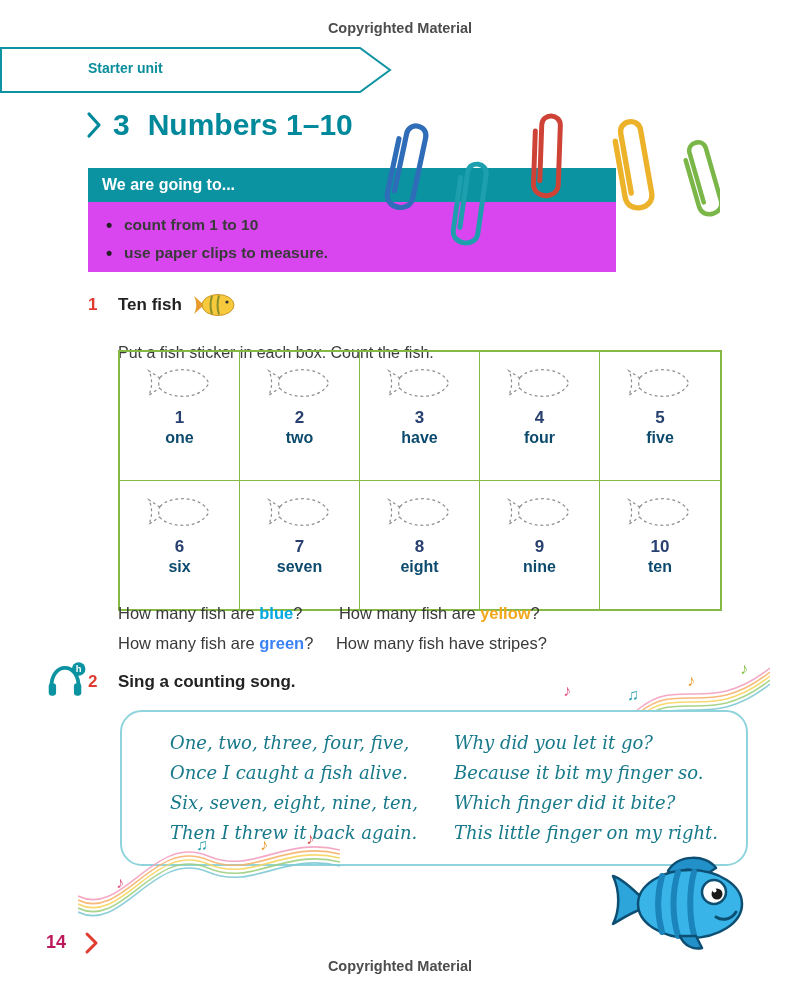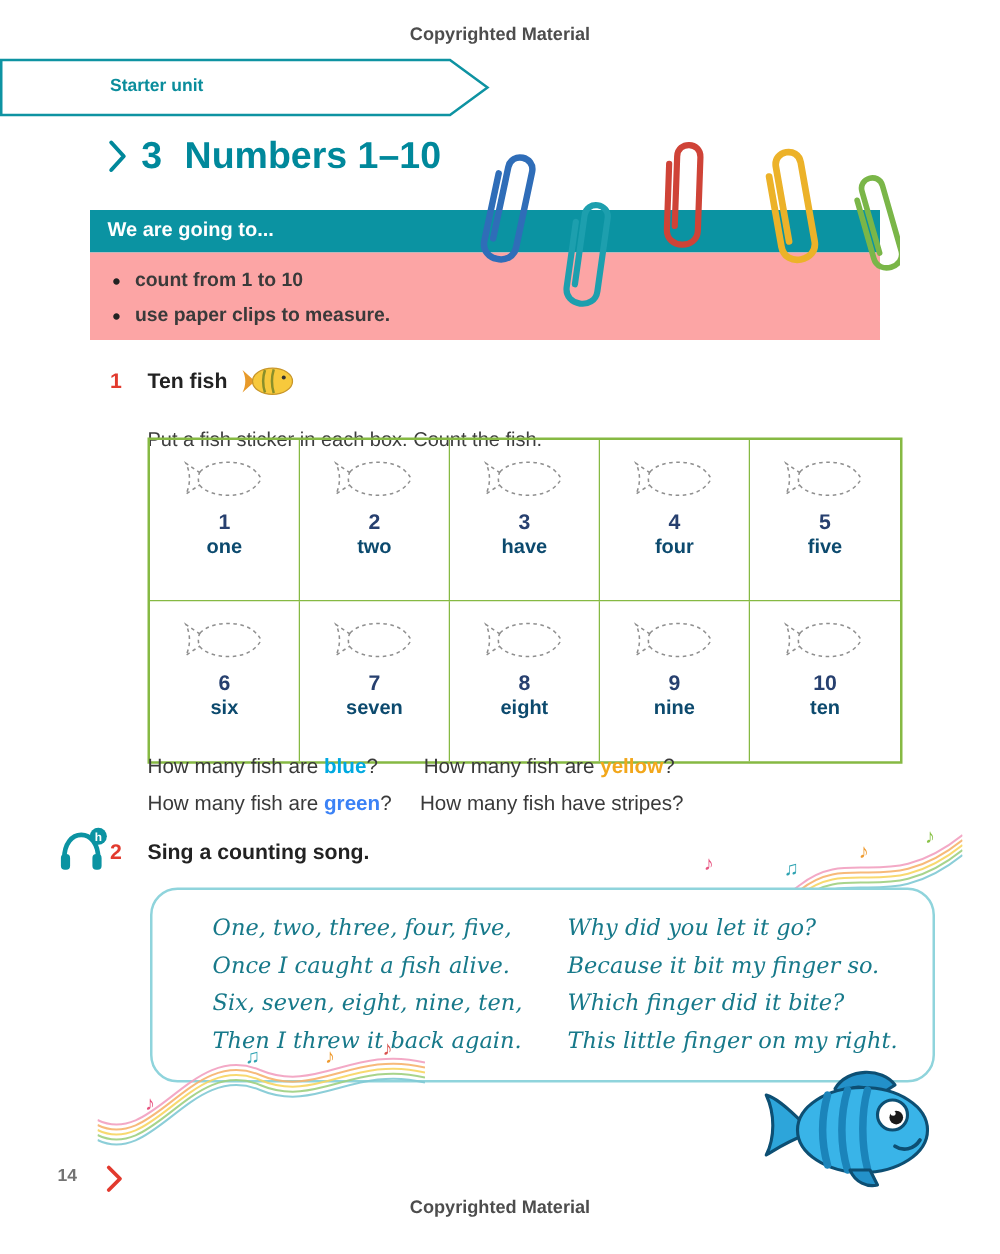--- a/index.html
+++ b/index.html
@@ -11,23 +11,23 @@
   .copyright.bottom{top:958px;}
 
   .tab-svg{position:absolute;left:0;top:46px;width:400px;height:50px;}
   .tab-label{position:absolute;left:88px;top:60px;font-size:14px;font-weight:700;color:#0b8d9c;}
 
   .title-row{position:absolute;left:86px;top:108px;display:flex;align-items:center;}
   .title-chevron{width:17px;height:28px;margin-right:10px;}
   .title-num{font-size:30px;font-weight:700;color:#00889b;margin-right:18px;}
   .title-text{font-size:30px;font-weight:700;color:#00889b;}
 
-  .banner{position:absolute;left:72px;top:168px;width:632px;z-index:1;}
+  .banner{position:absolute;left:88px;top:168px;width:528px;z-index:1;}
   .banner-head{background:#0b93a2;color:#fff;font-size:16px;font-weight:700;height:34px;line-height:34px;padding-left:14px;}
-  .banner-body{background:#fca5a5;height:70px;padding-top:9px;box-sizing:border-box;}
+  .banner-body{background:#d946ef;height:70px;padding-top:9px;box-sizing:border-box;}
   .bullet-row{position:relative;padding-left:36px;font-size:15.5px;font-weight:700;color:#3a3a3a;line-height:28px;}
   .bullet-row::before{content:"\2022";position:absolute;left:18px;font-size:18px;color:#222;}
 
   .clips-svg{position:absolute;left:378px;top:96px;width:342px;height:180px;z-index:3;}
 
   .act-head{position:absolute;display:flex;align-items:center;}
   .act1-head{left:88px;top:292px;}
   .act2-head{left:88px;top:672px;}
   .act-num{color:#e23a2e;font-weight:700;font-size:17px;width:30px;}
   .act-title{color:#222;font-weight:700;font-size:17px;}
@@ -62,21 +62,21 @@
   .lyrics{position:absolute;top:16px;font-family:"DejaVu Serif",serif;font-style:italic;
           font-size:18px;line-height:30px;color:#17798a;white-space:nowrap;}
   .lyrics.left{left:48px;}
   .lyrics.right{left:332px;}
 
   .music-top{position:absolute;left:535px;top:650px;width:235px;height:95px;z-index:1;}
   .music-bottom{position:absolute;left:78px;top:778px;width:262px;height:140px;z-index:3;}
 
   .blue-fish{position:absolute;left:610px;top:846px;width:140px;height:108px;z-index:4;}
 
-  .page-num{position:absolute;left:46px;top:932px;font-size:14px;font-weight:700;color:#737373;}
+  .page-num{position:absolute;left:46px;top:932px;font-size:18px;font-weight:700;color:#be185d;}
   .page-chevron{position:absolute;left:84px;top:931px;width:16px;height:24px;}
 </style>
 </head>
 <body>
 
 <div class="page">
 
   <svg width="0" height="0" style="position:absolute" aria-hidden="true">
     <defs>
       <g id="fishOutline" fill="none" stroke="#8f8f8f" stroke-width="1.3" stroke-dasharray="3 3">

